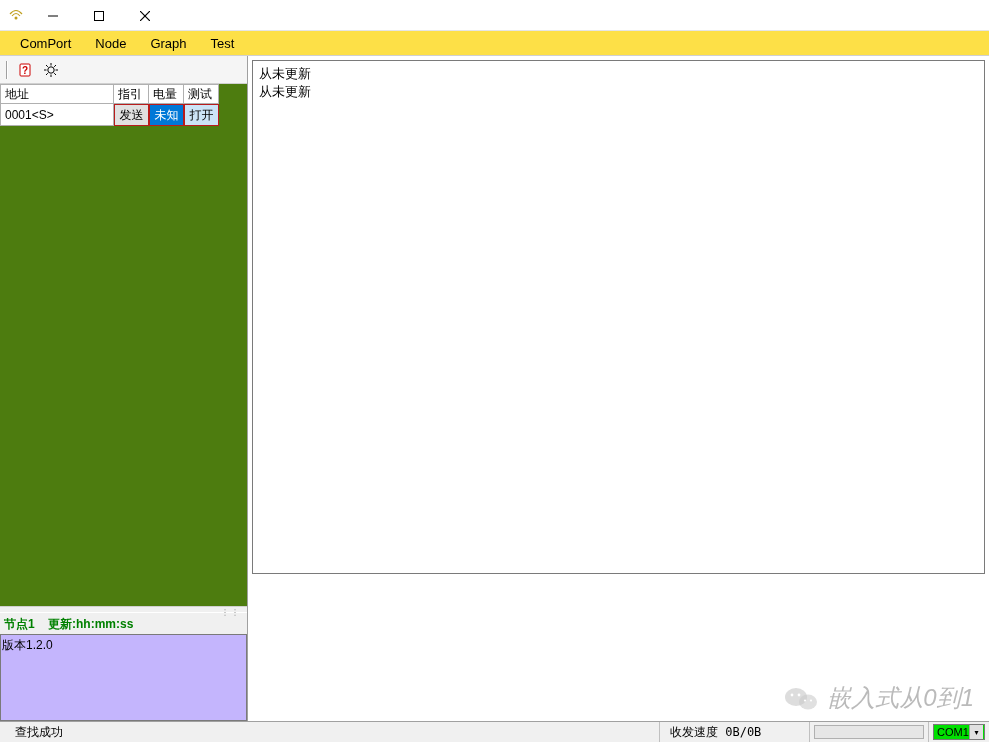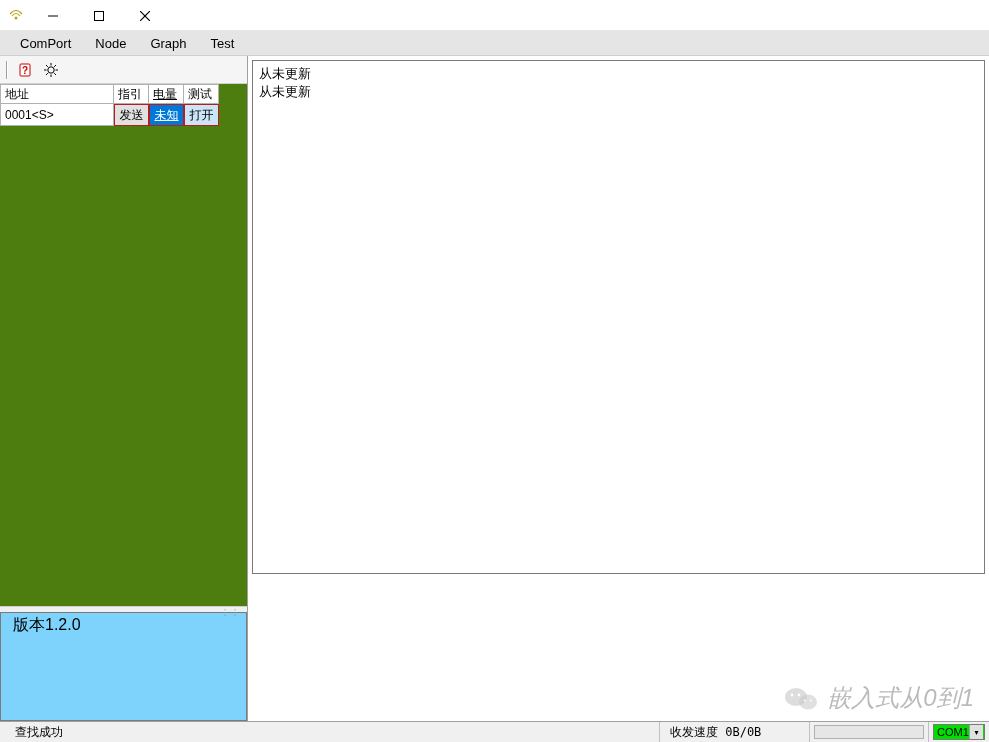--- a/index.html
+++ b/index.html
@@ -4,21 +4,21 @@
 <style>
 * { box-sizing: border-box; margin: 0; padding: 0; font-family: "Microsoft YaHei", "SimSun", Arial, sans-serif; }
 body { width: 989px; height: 742px; background: #fff; overflow: hidden; position: relative; }
 
 .titlebar { height: 31px; background: #fff; display: flex; align-items: center; border-bottom: 1px solid #e5e5e5; }
 .titlebar .app-icon { width: 16px; height: 16px; margin: 0 6px 0 8px; }
 .titlebar .title { font-size: 12px; color: #000; flex: 1; }
 .titlebar .win-btns { display: flex; height: 100%; }
 .titlebar .win-btn { width: 46px; height: 31px; display: flex; align-items: center; justify-content: center; }
 
-.menubar { height: 25px; background: #e5e5e5; display: flex; align-items: center; padding: 0 8px; border-bottom: 1px solid #d0d0d0; }
+.menubar { height: 25px; background: #fde047; display: flex; align-items: center; padding: 0 8px; border-bottom: 1px solid #d0d0d0; }
 .menubar .menu-item { font-size: 13px; color: #000; padding: 3px 12px; }
 
 .main { display: flex; height: calc(100% - 31px - 25px - 21px); }
 
 .left-pane { width: 248px; display: flex; flex-direction: column; border-right: 1px solid #a0a0a0; background: #f0f0f0; }
 
 .toolbar { height: 28px; background: #f5f5f5; border-bottom: 1px solid #d0d0d0; display: flex; align-items: center; padding: 0 4px; }
 .toolbar .tb-sep { width: 2px; height: 18px; border-left: 1px solid #a0a0a0; border-right: 1px solid #fff; margin: 0 4px 0 2px; }
 .toolbar .tb-icon { width: 18px; height: 20px; margin: 0 4px; display:flex; align-items:center; justify-content:center;}
 
@@ -33,42 +33,42 @@
 .grid-row .gc.btn.hi { background: #0078d7; color:#fff; }
 .grid-row .gc.btn.open { background: #cce4f7; }
 
 .resizer { height: 6px; background: #f0f0f0; cursor: row-resize; position: relative; border-top:1px solid #d0d0d0;}
 .resizer .dots { position:absolute; right:6px; top:1px; font-size:8px; color:#888; letter-spacing:2px; }
 
 .node-status { height: 22px; background: #f0f0f0; font-size: 12px; padding: 3px 4px; color: #008000; font-weight: bold; border-top:1px solid #fff;}
 .node-status .n1 { color: #008000; }
 .node-status .ts { color: #008000; }
 
-.log-box { flex: 1; background: #7dd3fc; border: 1px solid #7a7a7a; margin: 0; padding: 2px 12px; font-size: 16px; overflow:auto; }
+.log-box { flex: 1; background: #c4b5fd; border: 1px solid #7a7a7a; margin: 0; padding: 2px 1px; font-size: 12px; overflow:auto; }
 
 .right-pane { flex: 1; display: flex; flex-direction: column; }
 .right-top { flex: 0 0 auto; height: 514px; background: #fff; border: 1px solid #7a7a7a; margin: 4px 4px 0 4px; padding: 4px 6px; font-size: 13px; overflow:auto; position:relative;}
 .right-top .line { line-height: 18px; }
 .right-bottom { flex: 1; }
 
 .statusbar { height: 21px; background: #f0f0f0; border-top: 1px solid #a0a0a0; display: flex; align-items: center; font-size: 12px; }
 .statusbar .st-left { flex: 1; padding: 0 15px; border-right: 1px solid #c0c0c0; height:100%; display:flex; align-items:center;}
 .statusbar .st-speed { padding: 0 10px; width: 150px; font-family: "SimSun", monospace; border-right: 1px solid #c0c0c0; height:100%; display:flex; align-items:center;}
 .statusbar .st-prog { width: 119px; padding: 2px 4px; border-right: 1px solid #c0c0c0; height:100%; display:flex; align-items:center;}
 .statusbar .st-prog .pb { width:100%; height: 14px; border:1px solid #b0b0b0; background: #e6e6e6; }
 .statusbar .st-com { width: 60px; padding: 2px 4px; height:100%; display:flex; align-items:center;}
 .statusbar .st-com .combo { width:100%; height: 16px; background: #00e000; border:1px solid #7a7a7a; font-size:11px; display:flex; align-items:center; padding:0 3px; position:relative; font-family: monospace;}
 .statusbar .st-com .combo .arrow { position:absolute; right:1px; top:0; width:14px; height:14px; background:#e1e1e1; display:flex; align-items:center; justify-content:center; font-size:8px; border-left:1px solid #a0a0a0;}
 
 .watermark { position: absolute; right: 15px; bottom: 28px; font-size: 24px; color: rgba(130,130,130,0.55); display:flex; align-items:center; pointer-events:none; font-style: italic; font-family: "Microsoft YaHei"; }
 .watermark .wicon { width: 36px; height: 28px; margin-right: 8px; opacity:0.55; }
 
 .col-addr { width: 114px; }
 .col-idx  { width: 35px; }
-.col-bat  { width: 35px; text-decoration: underline; }
+.col-bat  { width: 35px; }
 .col-tst  { width: 35px; }
 </style>
 </head>
 <body>
 
 <div class="titlebar">
   <span class="app-icon">
     <svg viewBox="0 0 16 16">
         <circle cx="8" cy="11" r="1.5" fill="#c0a020"></circle>
         <path d="M4 9 Q8 4 12 9" stroke="#c0a020" fill="none" stroke-width="1.2"></path>
@@ -140,20 +140,25 @@
         <div class="gc btn col-idx">发送</div>
         <div class="gc btn hi col-bat">未知</div>
         <div class="gc btn open col-tst">打开</div>
       </div>
     </div>
 
     <div class="resizer">
         <span class="dots">⋮⋮</span>
       </div>
 
+    <div class="node-status">
+      <span class="n1">节点1</span>
+      <span>&nbsp;&nbsp;</span>
+      <span class="ts">更新:hh:mm:ss</span>
+    </div>
 
     <div class="log-box">
       <div>版本1.2.0</div>
     </div>
   </div>
 
   <div class="right-pane">
     <div class="right-top">
       <div class="line">从未更新</div>
       <div class="line">从未更新</div>

